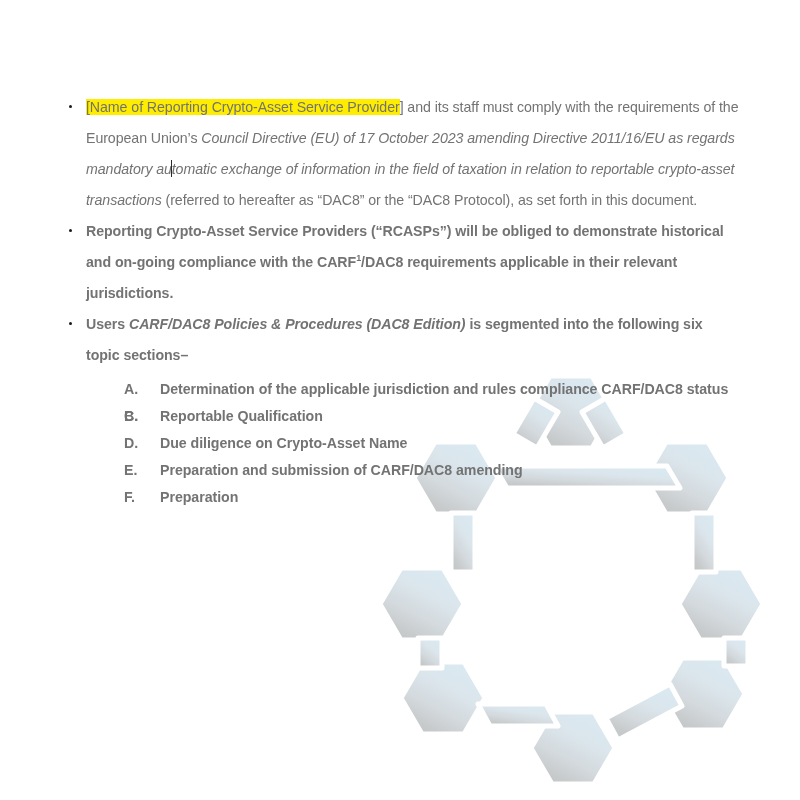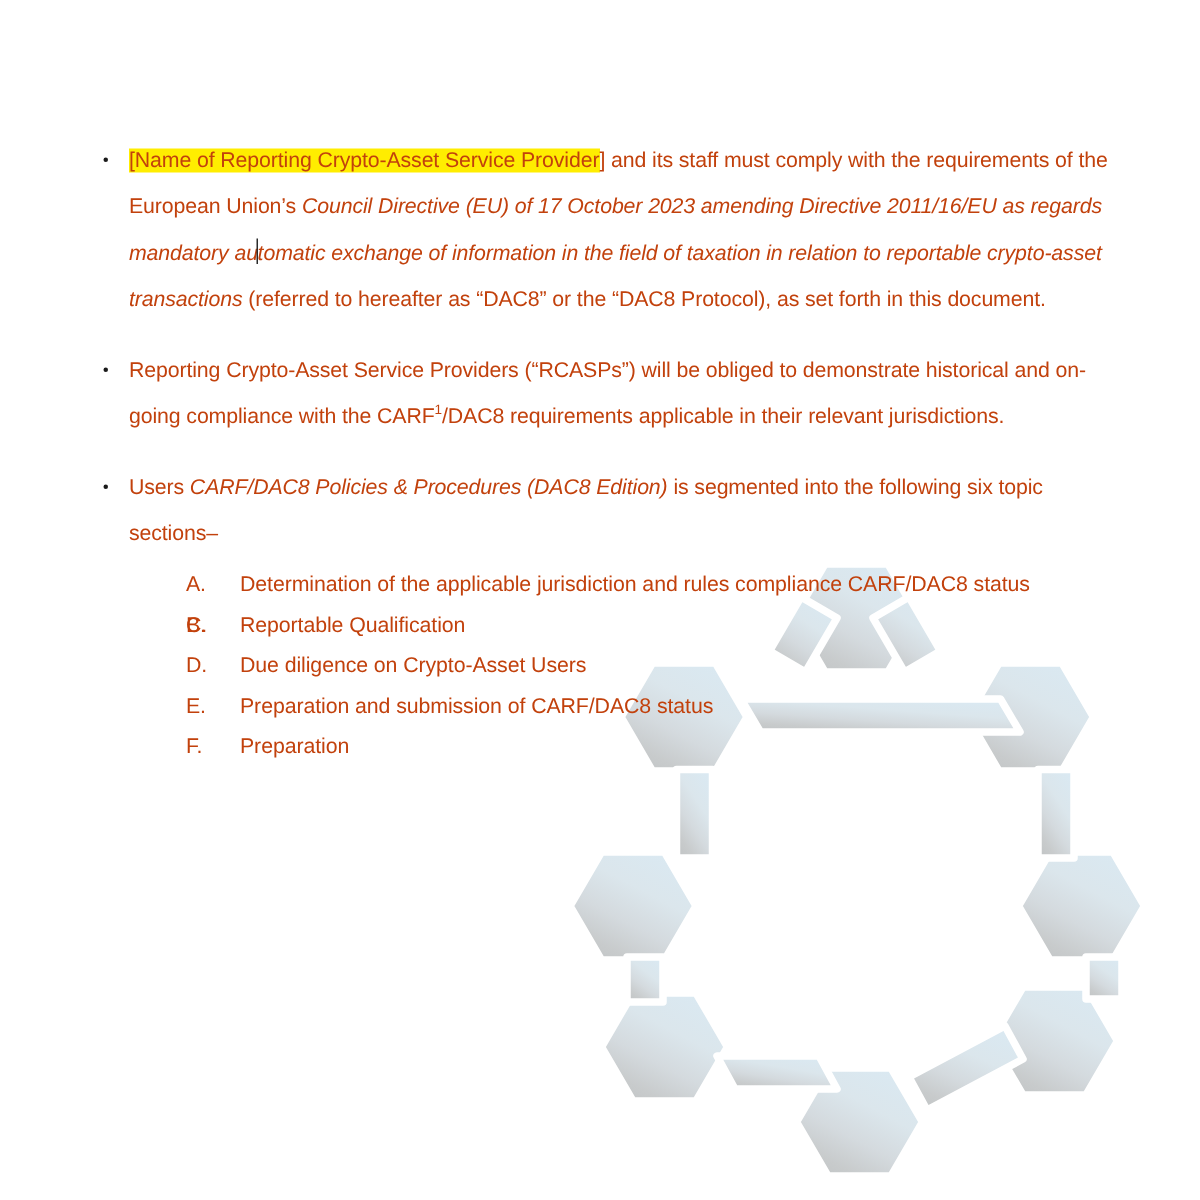--- a/index.html
+++ b/index.html
@@ -7,21 +7,21 @@
     padding: 0;
     background: #ffffff;
   }
   .page {
     position: relative;
     width: 800px;
     height: 800px;
     background: #ffffff;
     overflow: hidden;
     font-family: "Liberation Sans", sans-serif;
-    color: #c2410c;
+    color: #737373;
   }
 
   
   .watermark {
     position: absolute;
     left: 382px;
     top: 372px;
     width: 420px;
     height: 428px;
     pointer-events: none;
@@ -47,21 +47,21 @@
   }
   .bullet-item {
     position: relative;
     padding-left: 26px;
     font-size: 14.2px;
     line-height: 31px;
     letter-spacing: -0.07px;
     margin-bottom: 0px;
     text-align: left;
   }
-  .bullet-item + .bullet-item { margin-top: 16px; }
+  .bullet-item + .bullet-item { margin-top: 0px; font-weight: bold; }
   .bullet-dot {
     position: absolute;
     left: 9px;
     top: 13px;
     width: 3.4px;
     height: 3.4px;
     border-radius: 50%;
     background: #1a1a1a;
   }
 
@@ -188,25 +188,25 @@
           </li>
           <li class="alpha-item">
             <span class="alpha-marker">B.</span>
           </li>
           <li class="alpha-item">
             <span class="alpha-marker">C.</span>
             <span>Reportable Qualification</span>
           </li>
           <li class="alpha-item">
             <span class="alpha-marker">D.</span>
-            <span>Due diligence on Crypto-Asset Users</span>
+            <span>Due diligence on Crypto-Asset Name</span>
           </li>
           <li class="alpha-item">
             <span class="alpha-marker">E.</span>
-            <span>Preparation and submission of CARF/DAC8 status</span>
+            <span>Preparation and submission of CARF/DAC8 amending</span>
           </li>
           <li class="alpha-item">
             <span class="alpha-marker">F.</span>
             <span>Preparation</span>
           </li>
         </ol>
       </li>
 
     </ul>
   </div>

